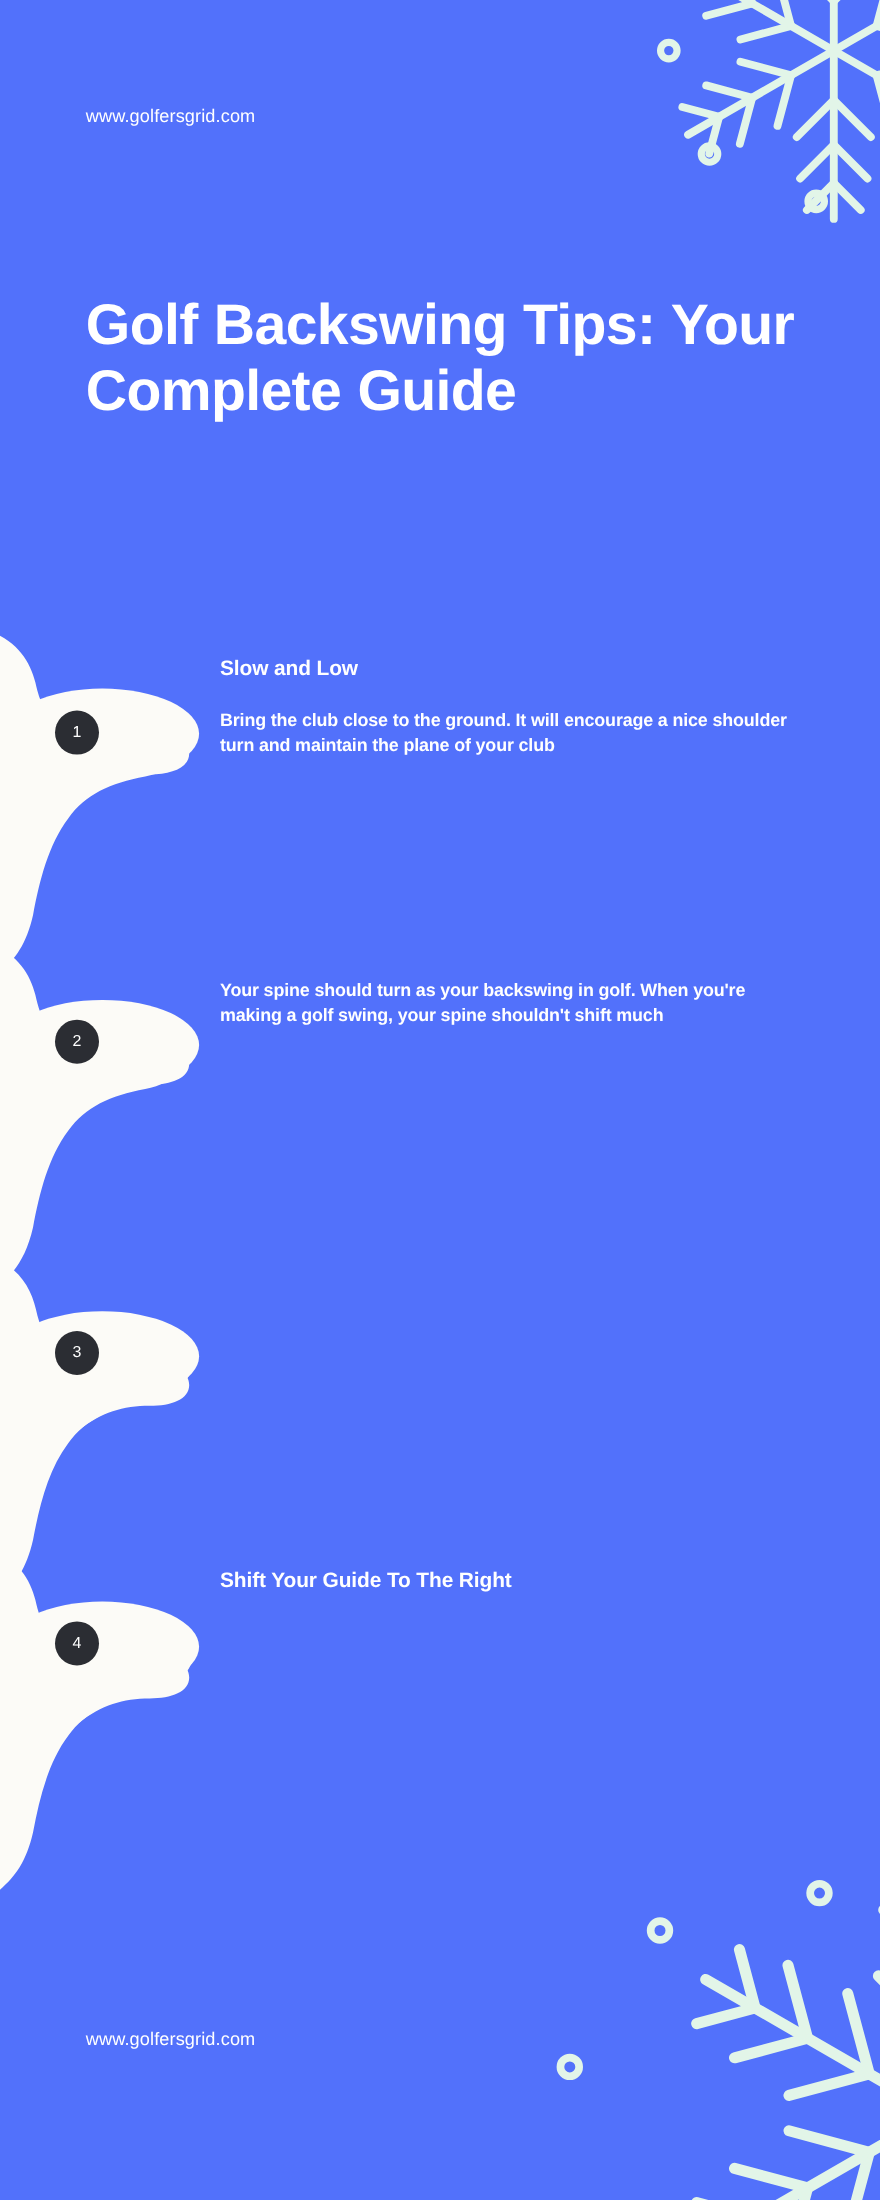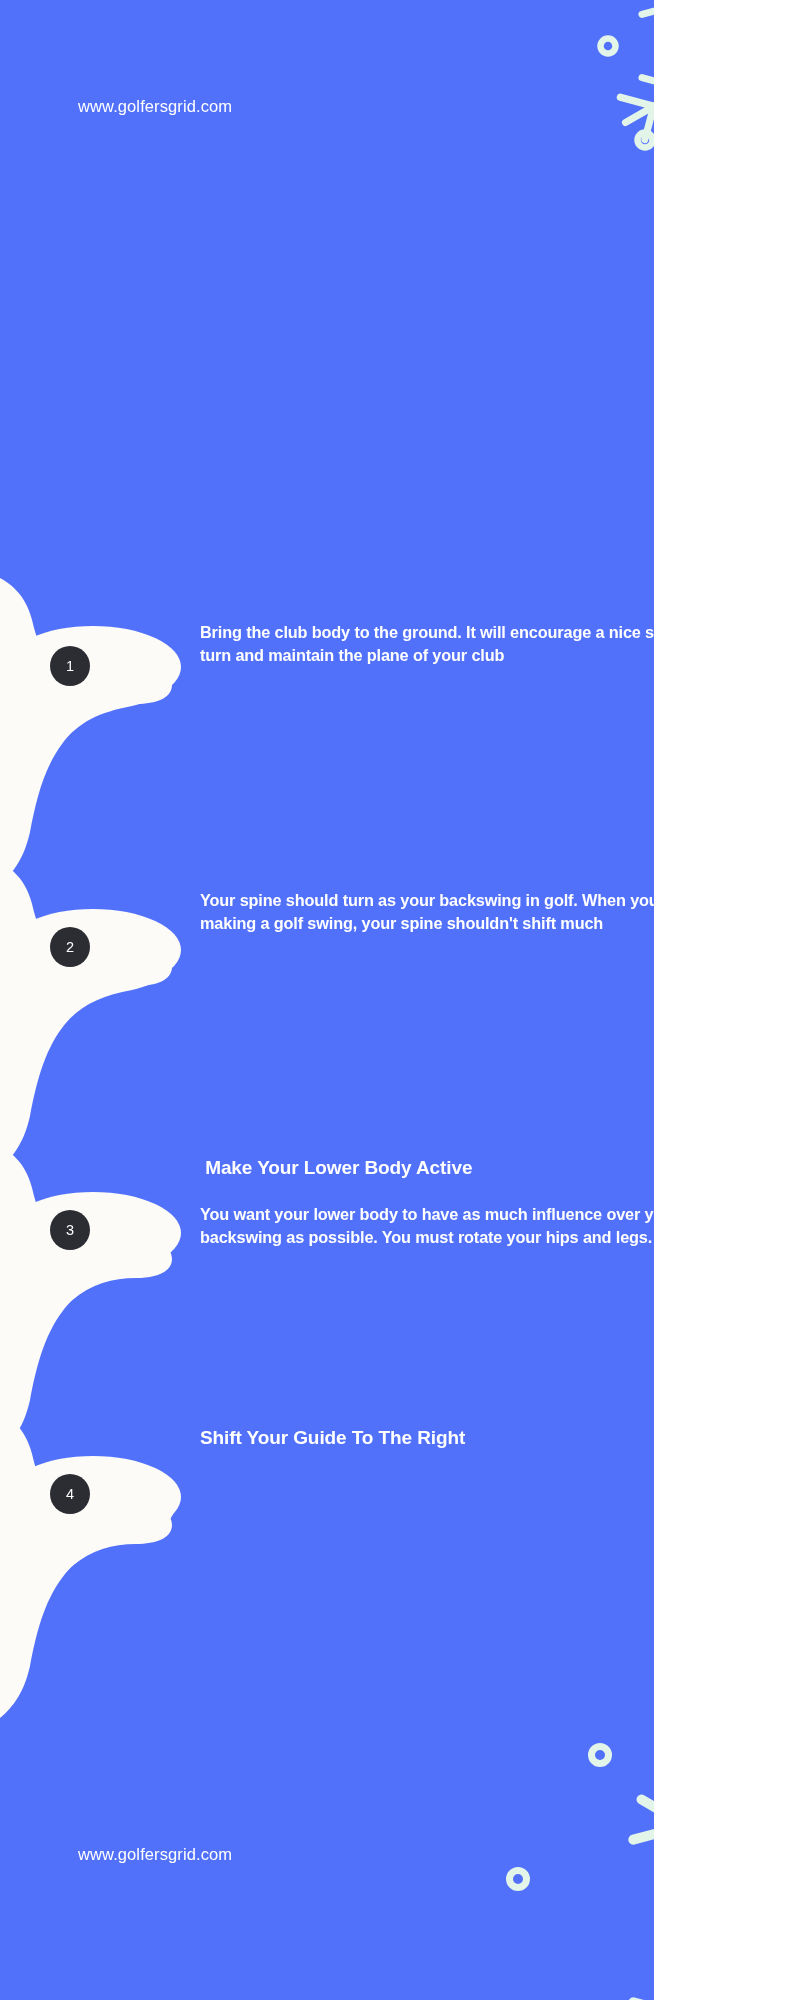--- a/index.html
+++ b/index.html
@@ -8,21 +8,21 @@
   }
   body {
     width: 800px;
     height: 2000px;
     overflow: hidden;
     font-family: "Liberation Sans", sans-serif;
   }
 
   #infographic {
     position: relative;
-    width: 654px;
+    width: 800px;
     height: 2000px;
     background: #5271fb;
     overflow: hidden;
   }
 
   
   .snowflake-layer {
     position: absolute;
     top: 0;
     left: 0;
@@ -228,42 +228,40 @@
     </g>
     <g fill="none" stroke="#e2f5e8" stroke-width="7">
       <circle cx="745" cy="1721" r="8.5"></circle>
       <circle cx="600" cy="1755" r="8.5"></circle>
       <circle cx="518" cy="1879" r="8.5"></circle>
     </g>
   </svg>
 
   <div class="site-url top">www.golfersgrid.com</div>
 
+  <h1 class="main-title">Golf Backswing Tips: Your Complete Guide</h1>
 
   <div class="number-badge badge-1">
     <span>1</span>
   </div>
   <div class="tip tip-1">
-    <p class="tip-body">Bring the club body to the ground. It will encourage a nice shoulder turn and maintain the plane of your club</p>
+    <h2 class="tip-heading">Slow and Low</h2>
+    <p class="tip-body">Bring the club close to the ground. It will encourage a nice shoulder turn and maintain the plane of your club</p>
   </div>
 
   <div class="number-badge badge-2">
     <span>2</span>
   </div>
   <div class="tip tip-2">
     <p class="tip-body">Your spine should turn as your backswing in golf. When you're making a golf swing, your spine shouldn't shift much</p>
   </div>
 
   <div class="number-badge badge-3">
     <span>3</span>
   </div>
-  <div class="tip tip-3">
-    <h2 class="tip-heading"> Make Your Lower Body Active</h2>
-    <p class="tip-body">You want your lower body to have as much influence over your golf backswing as possible. You must rotate your hips and legs.</p>
-  </div>
 
   <div class="number-badge badge-4">
     <span>4</span>
   </div>
   <div class="tip tip-4">
     <h2 class="tip-heading">Shift Your Guide To The Right</h2>
   </div>
 
   <div class="site-url bottom">www.golfersgrid.com</div>
 

